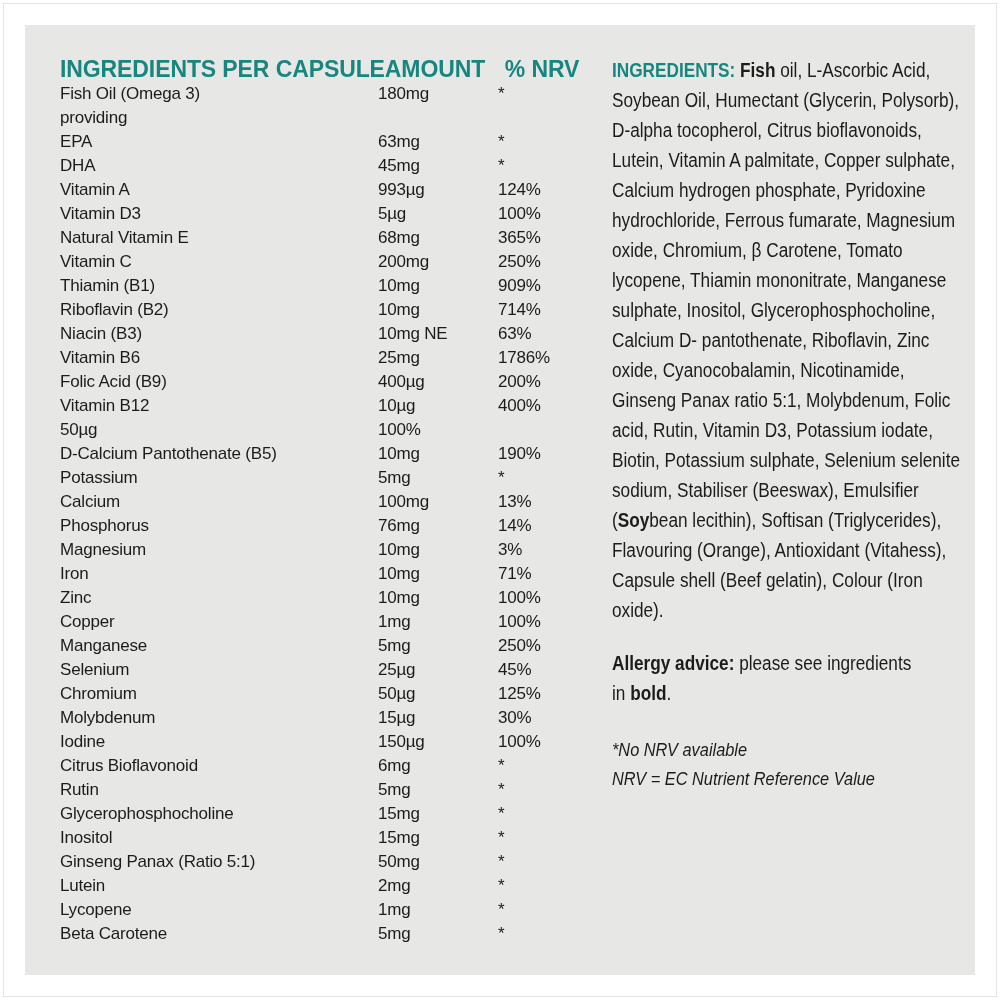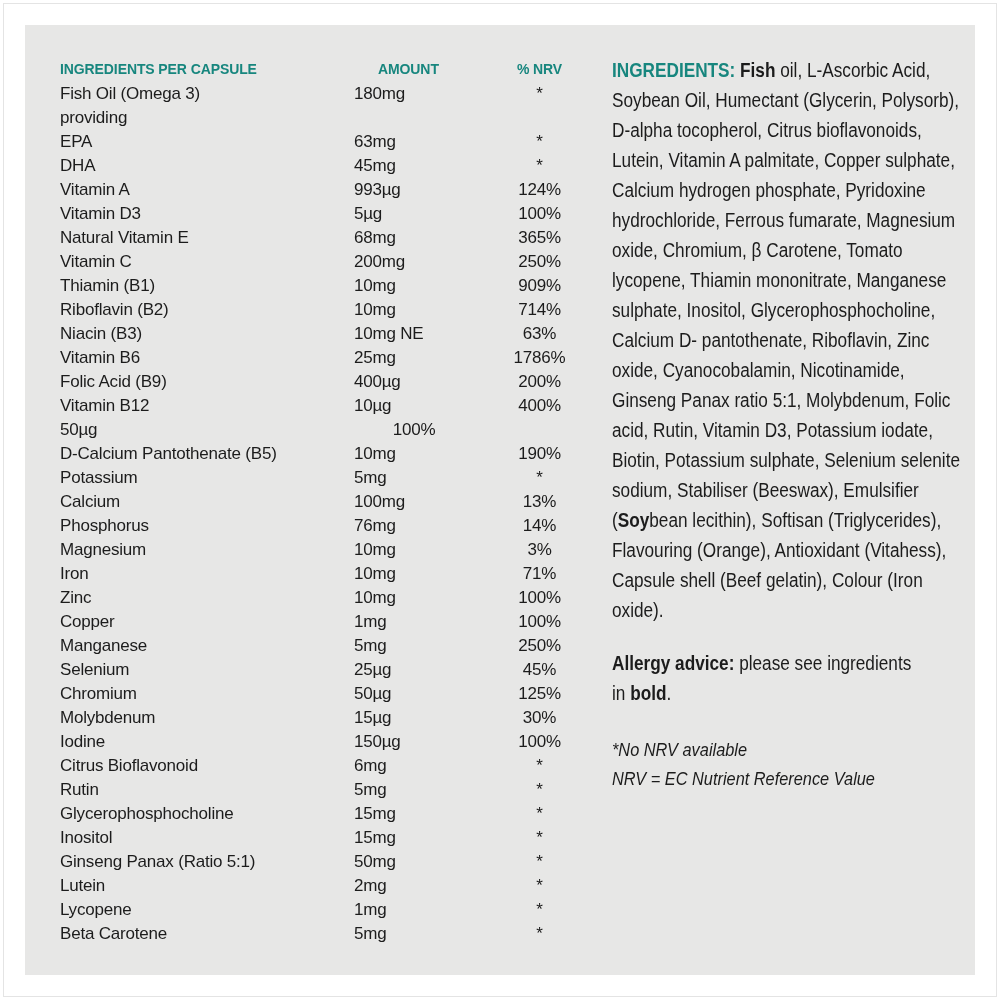--- a/index.html
+++ b/index.html
@@ -32,34 +32,33 @@
     color: #1c1c1c;
     letter-spacing: -0.2px;
   }
   .thead, .trow {
     display: grid;
     grid-template-columns: 1fr 120px 83px;
   }
   .thead {
     height: 26px;
     line-height: 26px;
-    font-size: 14px;
+    font-size: 23px;
     font-weight: bold;
     color: #17867e;
     letter-spacing: -0.1px;
   }
   .trow {
     height: 24px;
     line-height: 24px;
     font-size: 17px;
-    gap: 24px;
   }
   .col-name   { text-align: left;  white-space: nowrap; }
   .col-amount { text-align: left; white-space: nowrap; }
-  .col-nrv    { text-align: center; white-space: nowrap; }
+  .col-nrv    { text-align: left; white-space: nowrap; }
   
   .right-col {
     position: absolute;
     left: 587px; top: 30px;
     width: 412px;
     transform: scaleX(0.86);
     transform-origin: 0 0;
     color: #1c1c1c;
   }
   .ingredients-p {

